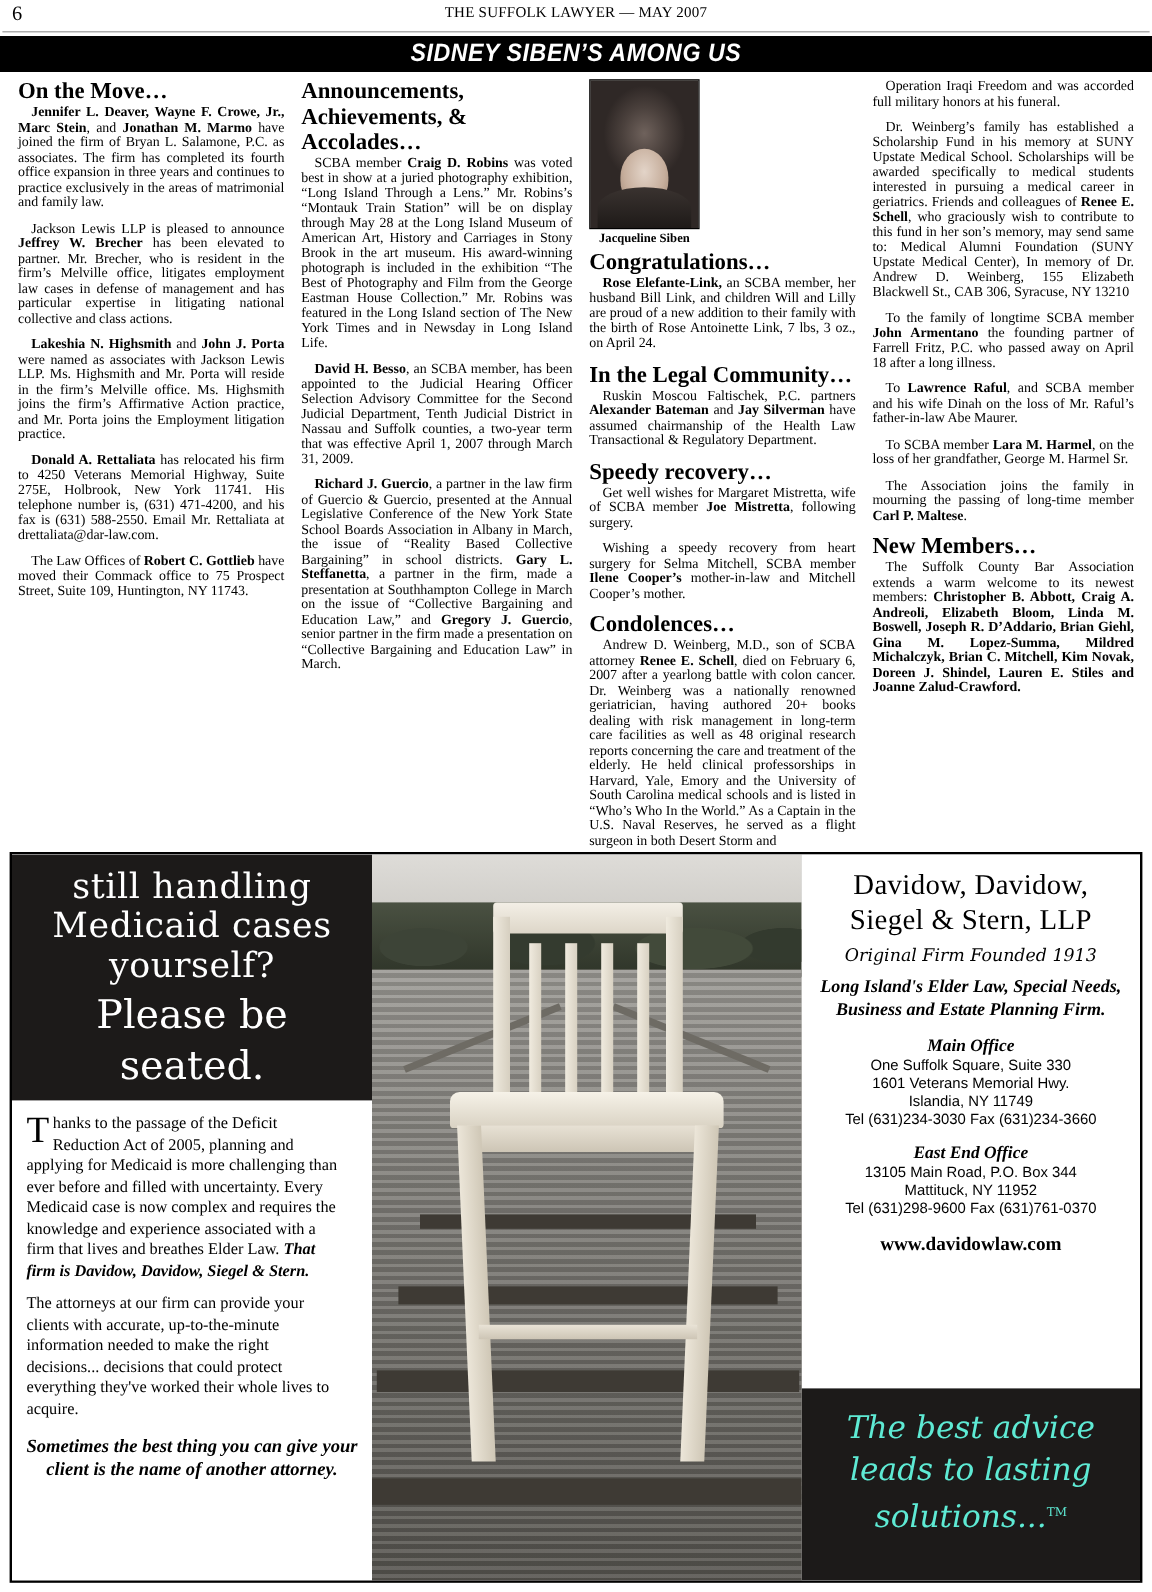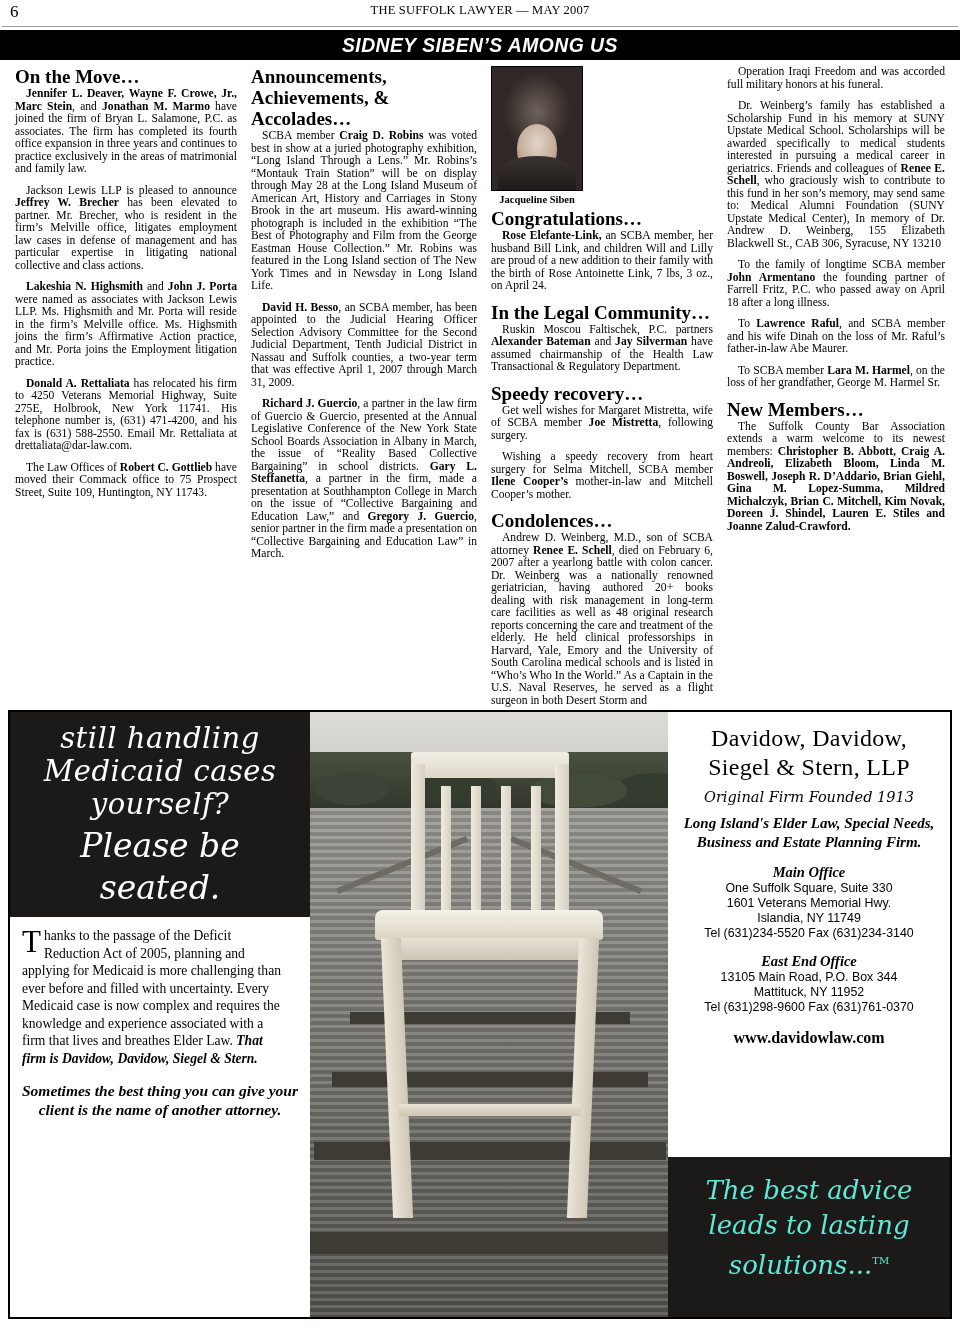--- a/index.html
+++ b/index.html
@@ -145,21 +145,20 @@
   }
   .ad-left-top {
     background:#1c1a19;
     color:#fff;
     height:205px;
     padding:10px 8px 4px 8px;
     text-align:center;
   }
   .script {
     font-family:"DejaVu Serif", serif;
-    font-style:italic;
     font-weight:normal;
   }
   .hl1 { font-size:29px; line-height:33px; letter-spacing:.5px; }
   .hl2 { font-size:33px; line-height:42px; margin-top:4px; }
   .ad-left-body {
     padding:10px 12px 8px 12px;
     font-size:13.6px;
     line-height:17.5px;
   }
   .ad-left-body p { margin:0 16px 10px 0; }
@@ -331,36 +330,38 @@
     <h2 class="sec-head tight">Condolences…</h2>
     <p class="body">Andrew D. Weinberg, M.D., son of SCBA attorney <b>Renee E. Schell</b>, died on February 6, 2007 after a yearlong  battle with colon cancer. Dr. Weinberg was a nationally renowned geriatrician, having authored 20+ books dealing with risk management in long-term care facilities as well as 48 original research reports concerning the care and treatment of the elderly. He held clinical professorships in Harvard, Yale, Emory and the University of South Carolina medical schools and is listed in “Who’s Who In the World.” As a Captain in the U.S. Naval Reserves, he served as a flight surgeon in both Desert Storm and</p>
   </div>
 
   <div class="col c4">
     <p class="body">Operation Iraqi Freedom and was accorded full military honors at his funeral.</p>
     <p class="body">Dr. Weinberg’s family has established a Scholarship Fund in his memory at SUNY Upstate Medical School. Scholarships will be awarded specifically to medical students interested in pursuing a medical career in geriatrics. Friends and colleagues of <b>Renee E. Schell</b>,  who graciously wish to contribute to this fund in her son’s memory, may send same to: Medical Alumni Foundation (SUNY Upstate Medical Center), In memory of Dr. Andrew D. Weinberg, 155 Elizabeth Blackwell St., CAB 306, Syracuse, NY 13210</p>
     <p class="body">To the family of longtime SCBA member <b>John Armentano</b> the founding partner of Farrell Fritz, P.C. who passed away on April 18 after a long illness.</p>
     <p class="body">To <b>Lawrence Raful</b>, and SCBA member and his wife Dinah on the loss of Mr. Raful’s father-in-law Abe Maurer.</p>
     <p class="body">To SCBA member <b>Lara M. Harmel</b>, on the loss of her grandfather, George M. Harmel Sr.</p>
+    <p class="body">The Association joins the family in mourning the passing of long-time member <b>Carl P. Maltese</b>.</p>
     <h2 class="sec-head">New Members…</h2>
     <p class="body">The Suffolk County Bar Association extends a warm welcome to its newest members: <b>Christopher B. Abbott, Craig A. Andreoli, Elizabeth Bloom, Linda M. Boswell, Joseph R. D’Addario, Brian Giehl, Gina M. Lopez-Summa, Mildred Michalczyk, Brian C. Mitchell, Kim Novak, Doreen J. Shindel, Lauren E. Stiles  and Joanne Zalud-Crawford.</b></p>
   </div>
 </div>
 
 <div class="ad">
 
   <div class="ad-left">
     <div class="ad-left-top">
       <div class="script hl1">still handling</div>
       <div class="script hl1">Medicaid cases</div>
       <div class="script hl1">yourself?</div>
       <div class="script hl2">Please be seated.</div>
     </div>
     <div class="ad-left-body">
       <p class="dropcap"><span>Thanks to the passage of the Deficit Reduction Act of 2005, planning and applying for Medicaid is more challenging than ever before and filled with uncertainty. Every Medicaid case is now complex and requires the knowledge and experience associated with a firm that lives and breathes Elder Law.</span> <span class="ital-b">That firm is Davidow, Davidow, Siegel &amp; Stern.</span></p>
+      <p>The attorneys at our firm can provide your clients with accurate, up-to-the-minute information needed to make the right decisions... decisions that could protect everything they've worked their whole lives to acquire.</p>
       <div class="tagline">Sometimes the best thing you can give your client is the name of another attorney.</div>
     </div>
   </div>
 
   <div class="ad-photo">
     <div class="sky"></div>
     <div class="trees"></div>
     <div class="ballast"></div>
     <div class="rail" style="left:22px;top:150px;width:140px;height:6px;transform:rotate(-22deg);"></div>
     <div class="rail" style="right:22px;top:150px;width:140px;height:6px;transform:rotate(22deg);"></div>
@@ -390,21 +391,21 @@
       <div class="firm-name">Siegel &amp; Stern, LLP</div>
       <div class="founded">Original Firm Founded 1913</div>
       <div class="practice">Long Island's Elder Law, Special Needs, Business and Estate Planning Firm.</div>
 
 
       <div class="office">
         <div class="office-name">Main Office</div>
         <div class="office-line">One Suffolk Square, Suite 330</div>
         <div class="office-line">1601 Veterans Memorial Hwy.</div>
         <div class="office-line">Islandia, NY 11749</div>
-        <div class="office-line">Tel (631)234-5520  Fax (631)234-3140</div>
+        <div class="office-line">Tel (631)234-3030  Fax (631)234-3660</div>
       </div>
 
       <div class="office">
         <div class="office-name">East End Office</div>
         <div class="office-line">13105 Main Road, P.O. Box 344</div>
         <div class="office-line">Mattituck, NY 11952</div>
         <div class="office-line">Tel (631)298-9600  Fax (631)761-0370</div>
       </div>
 
       <div class="website">www.davidowlaw.com</div>

